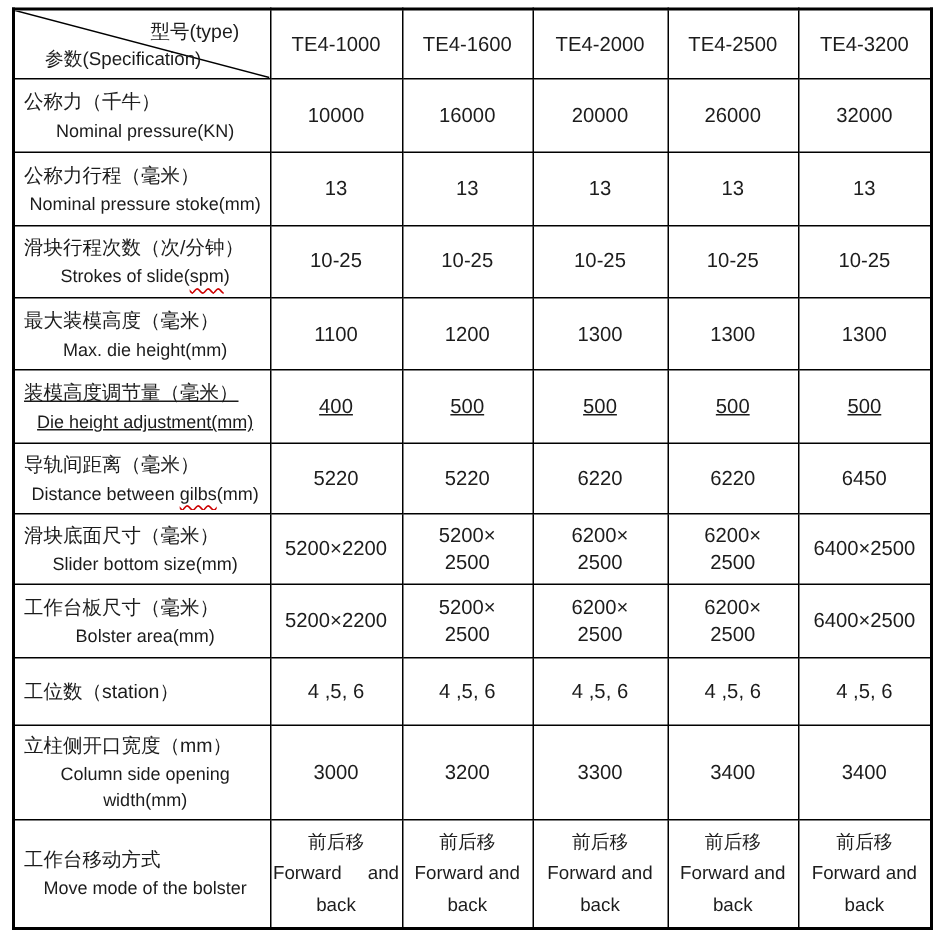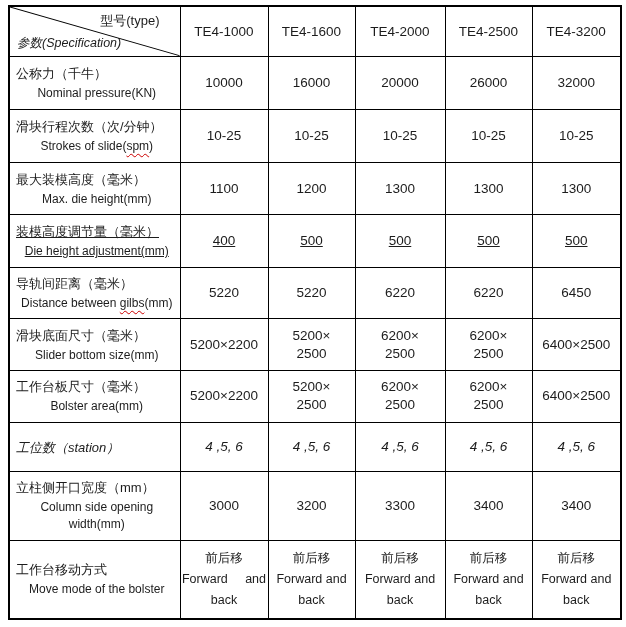--- a/index.html
+++ b/index.html
@@ -21,23 +21,22 @@
     overflow:hidden;
   }
   
   td.diag-cell{position:relative;}
   td.diag-cell svg{position:absolute;left:0;top:0;width:100%;height:100%;display:block;}
   .diag-top{
     position:absolute;top:5px;right:20px;
     font-size:13px;
   }
   .diag-bottom{
-    position:absolute;bottom:4px;left:7px;
+    position:absolute;bottom:4px;left:20px;
     font-size:12.5px;
-    font-style:italic;
   }
   
   td.model-cell{
     text-align:center;vertical-align:middle;
     font-size:13.5px;
     margin-top:24px;
   }
   
   td.label-cell{
     vertical-align:middle;
@@ -92,20 +91,31 @@
             <div class="en">Nominal pressure(KN)</div>
           </td>
           <td class="val-cell">10000</td>
           <td class="val-cell">16000</td>
           <td class="val-cell">20000</td>
           <td class="val-cell">26000</td>
           <td class="val-cell">32000</td>
         </tr>
         <tr style="height: 43px;">
           <td class="label-cell">
+            <div class="zh">公称力行程（毫米）</div>
+            <div class="en">Nominal pressure stoke(mm)</div>
+          </td>
+          <td class="val-cell">13</td>
+          <td class="val-cell">13</td>
+          <td class="val-cell">13</td>
+          <td class="val-cell">13</td>
+          <td class="val-cell">13</td>
+        </tr>
+        <tr style="height: 43px;">
+          <td class="label-cell">
             <div class="zh">滑块行程次数（次/分钟）</div>
             <div class="en">Strokes of slide(<span class="sp">spm</span>)</div>
           </td>
           <td class="val-cell">10-25</td>
           <td class="val-cell">10-25</td>
           <td class="val-cell">10-25</td>
           <td class="val-cell">10-25</td>
           <td class="val-cell">10-25</td>
         </tr>
         <tr style="height: 43px;">
@@ -162,21 +172,21 @@
           </td>
           <td class="val-cell">5200×2200</td>
           <td class="val-cell">5200×
 2500</td>
           <td class="val-cell">6200×
 2500</td>
           <td class="val-cell">6200×
 2500</td>
           <td class="val-cell">6400×2500</td>
         </tr>
-        <tr style="height: 40px; font-style: italic;">
+        <tr style="height: 40px;">
           <td class="label-cell">
             <div class="zh">工位数（station）</div>
           </td>
           <td class="val-cell">4 ,5, 6</td>
           <td class="val-cell">4 ,5, 6</td>
           <td class="val-cell">4 ,5, 6</td>
           <td class="val-cell">4 ,5, 6</td>
           <td class="val-cell">4 ,5, 6</td>
         </tr>
         <tr style="height: 45px;">

